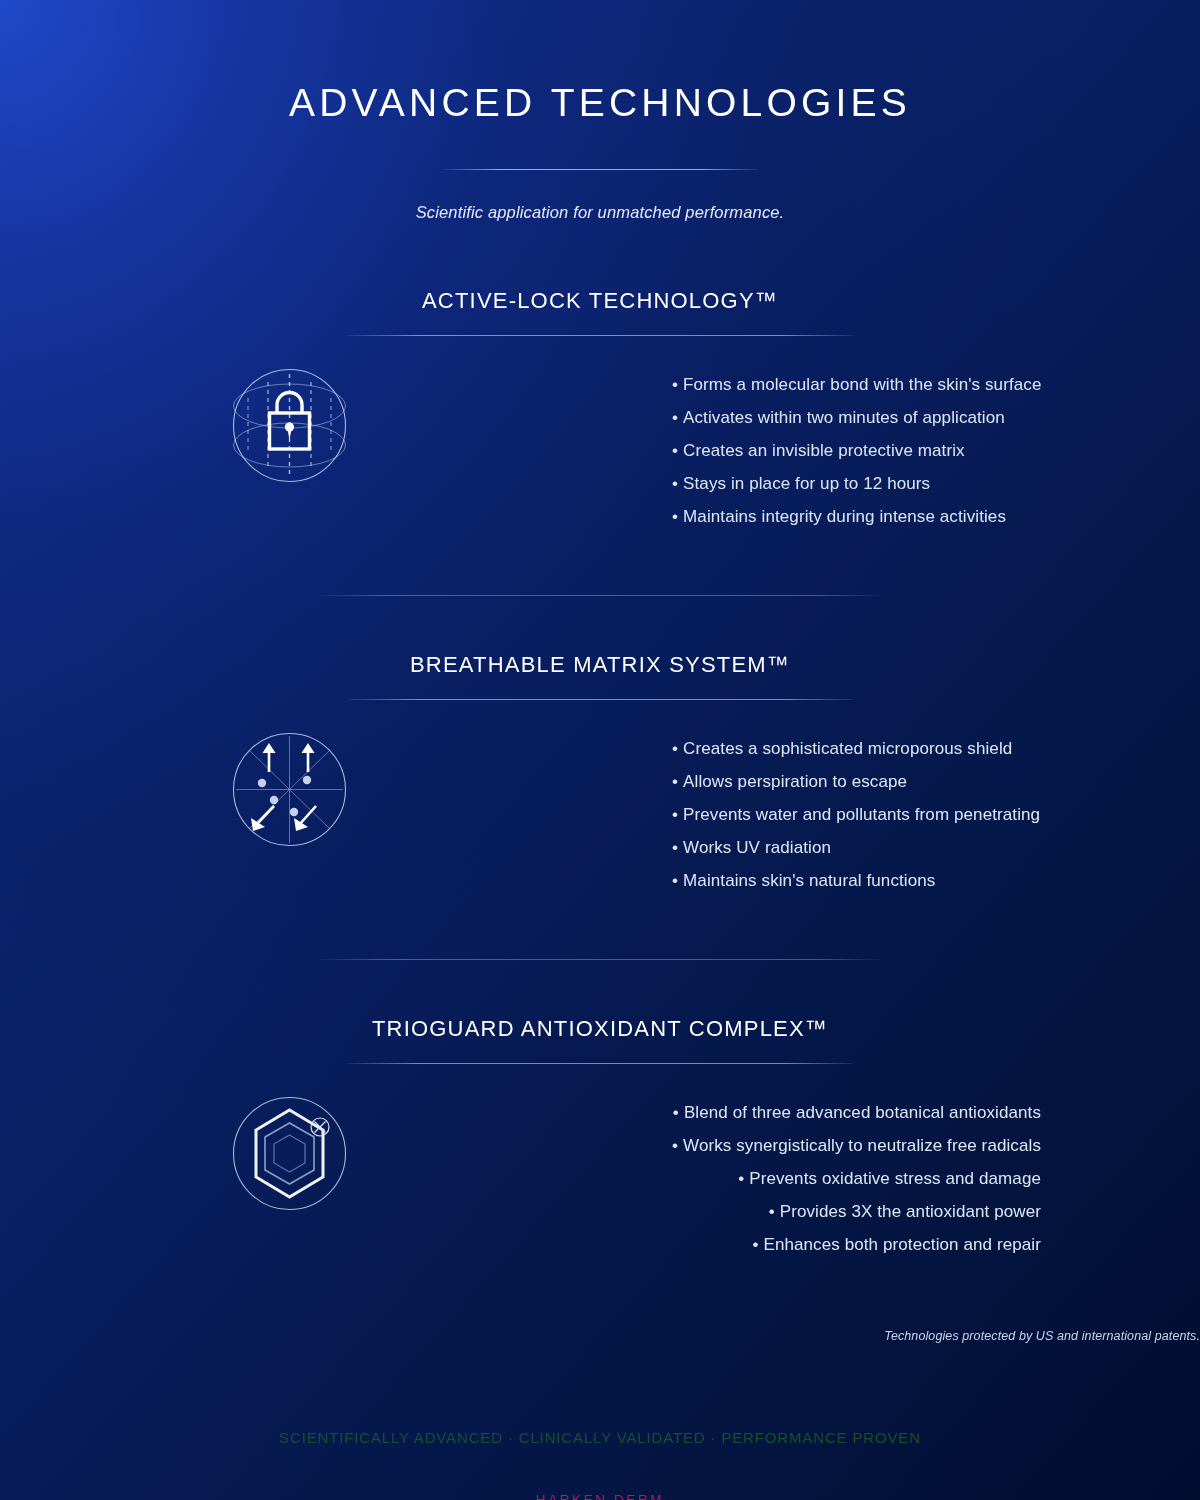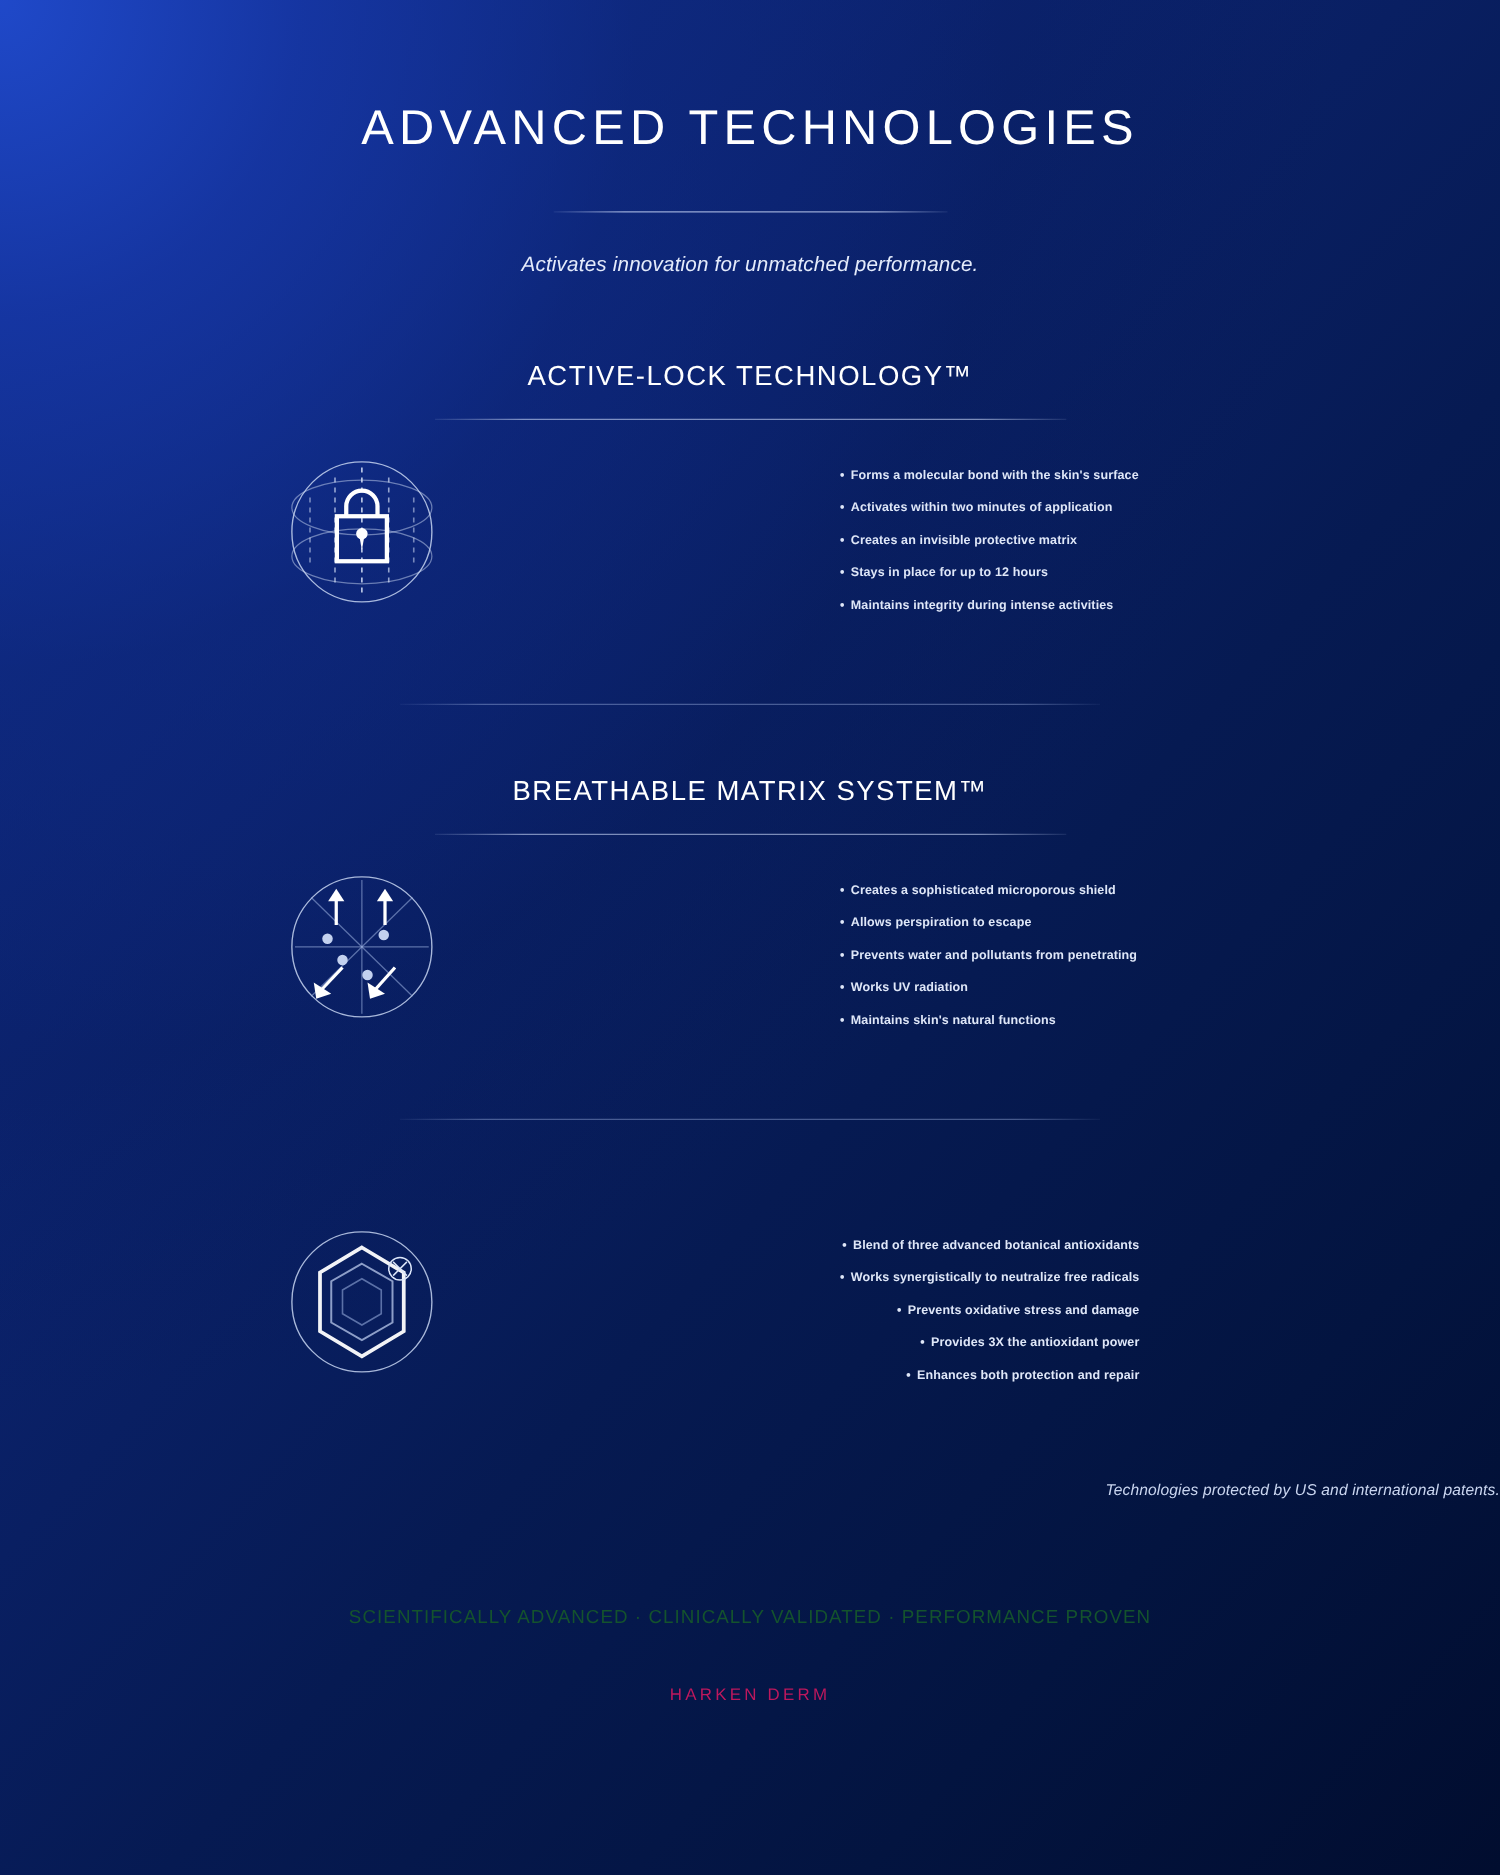--- a/index.html
+++ b/index.html
@@ -58,22 +58,22 @@
   }
   .section-body {
     display:flex;
     align-items:flex-start;
     padding-left:222px;
     margin-top:22px;
   }
   .icon-wrap { width:135px; flex:0 0 135px; padding-top:0; }
   .bullets { margin-left:315px; padding-top:18px; }
   .bullet {
-    font-size:10px;
-    font-weight:700;
+    font-size:17px;
+    font-weight:400;
     color:#dfe7f8;
     line-height:1;
     margin-bottom:16px;
     letter-spacing:0.1px;
     white-space:nowrap;
   }
   .bullet:last-child { margin-bottom:0; }
   .bullet .dot { color:#dfe7f8; margin-right:5px; }
 
   .section-divider {
@@ -112,21 +112,21 @@
   svg { display:block; }
 </style>
 </head>
 <body>
 
 <div class="page">
 
   <div class="header">
     <h1 class="main-title">ADVANCED TECHNOLOGIES</h1>
     <div class="title-rule"></div>
-    <div class="subtitle">Activates innovation for unmatched performance.</div>
+    <div class="subtitle">Scientific application for unmatched performance.</div>
   </div>
 
   <div class="sections">
 
     <div class="section">
       <div class="section-head">
         <div class="section-title">ACTIVE-LOCK TECHNOLOGY™</div>
         <div class="section-rule"></div>
       </div>
       <div class="section-body">
@@ -195,20 +195,24 @@
           <li class="bullet"><span class="dot">•</span><span>Maintains skin's natural functions</span></li>
         </ul>
       </div>
     </div>
 
     <div class="sec-gap-top"></div>
     <div class="section-divider"></div>
     <div class="sec-gap-bot"></div>
 
     <div class="section">
+      <div class="section-head">
+        <div class="section-title">TRIOGUARD ANTIOXIDANT COMPLEX™</div>
+        <div class="section-rule"></div>
+      </div>
       <div class="section-body">
         <div class="icon-wrap">
           <svg width="135" height="135" viewBox="0 0 135 135">
             <circle cx="67.5" cy="67.5" r="56" fill="none" stroke="#c6d4f0" stroke-width="1.1" opacity="0.85"></circle>
             <polygon points="67.5,24 101,44 101,91 67.5,111 34,91 34,44" fill="none" stroke="#ffffff" stroke-width="3" opacity="0.95"></polygon>
             <polygon points="67.5,37 92,51 92,84 67.5,98 43,84 43,51" fill="none" stroke="#b9c9ec" stroke-width="1.6" opacity="0.75"></polygon>
             <polygon points="67.5,49 83,58 83,77 67.5,86 52,77 52,58" fill="none" stroke="#93a8d8" stroke-width="1.3" opacity="0.6"></polygon>
             <circle cx="98" cy="41" r="9" fill="none" stroke="#dce6fa" stroke-width="1.2"></circle>
             <line x1="92.5" y1="35.5" x2="103.5" y2="46.5" stroke="#dce6fa" stroke-width="1.2"></line>
             <line x1="103.5" y1="35.5" x2="92.5" y2="46.5" stroke="#dce6fa" stroke-width="1.2"></line>

